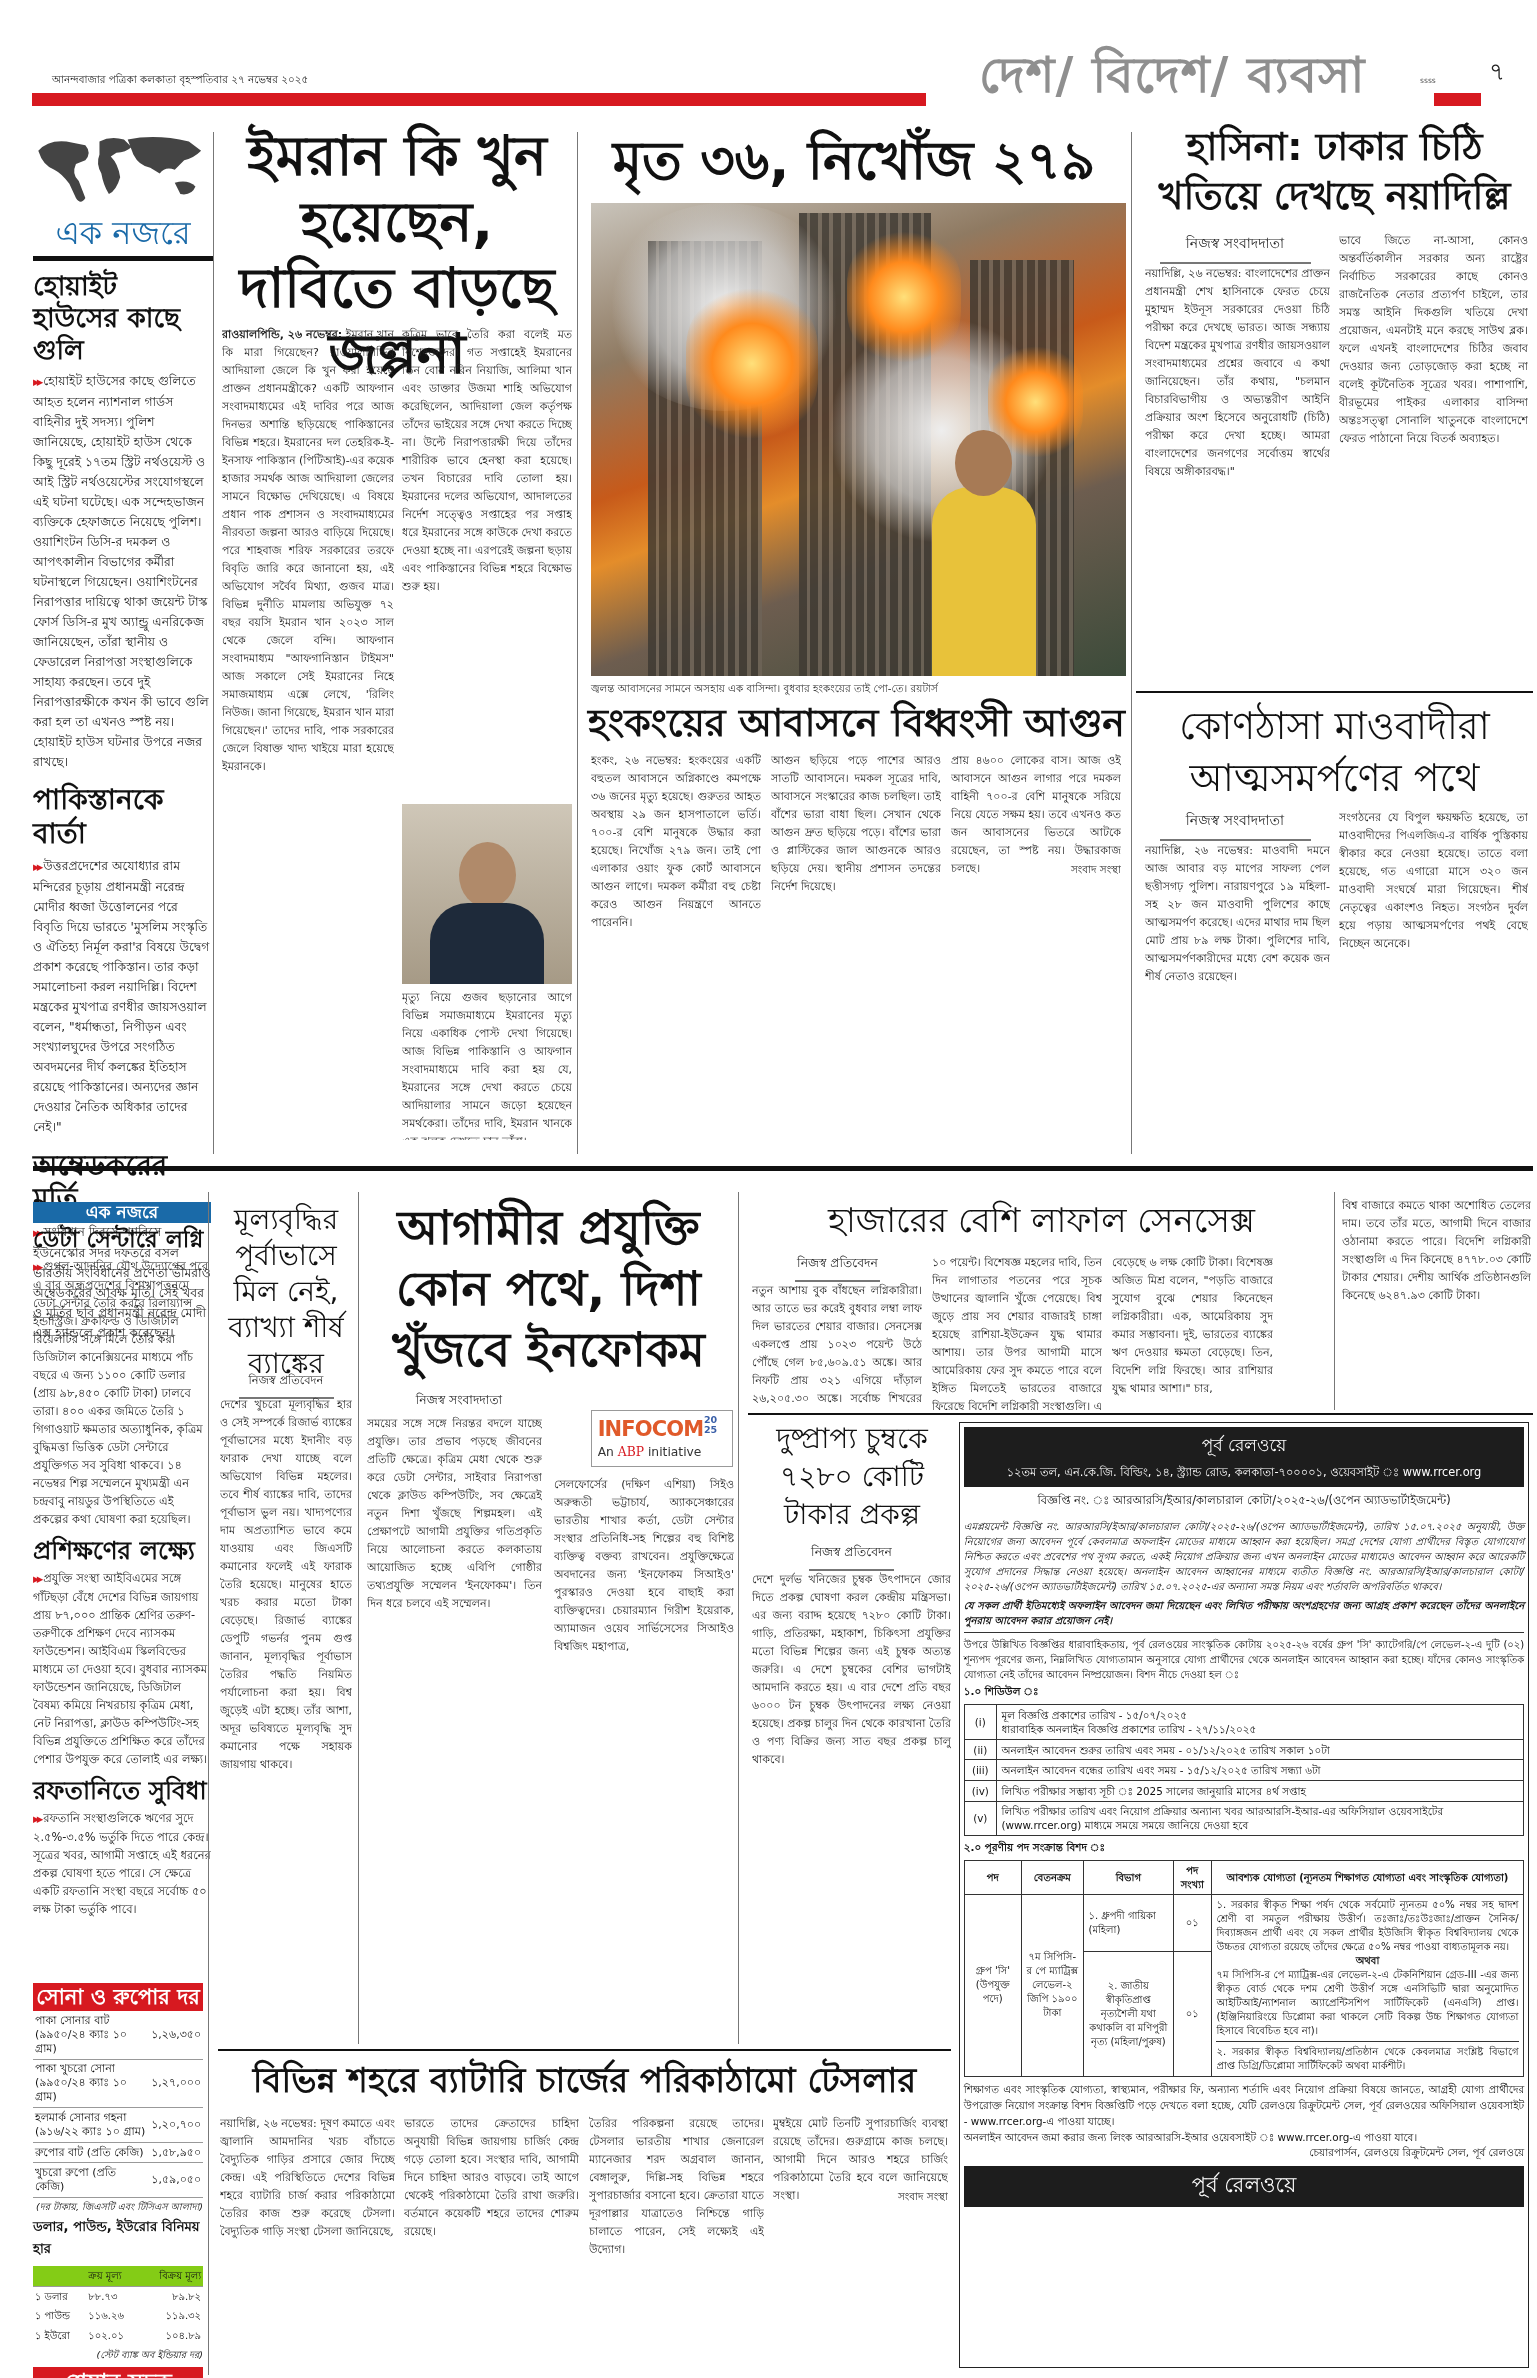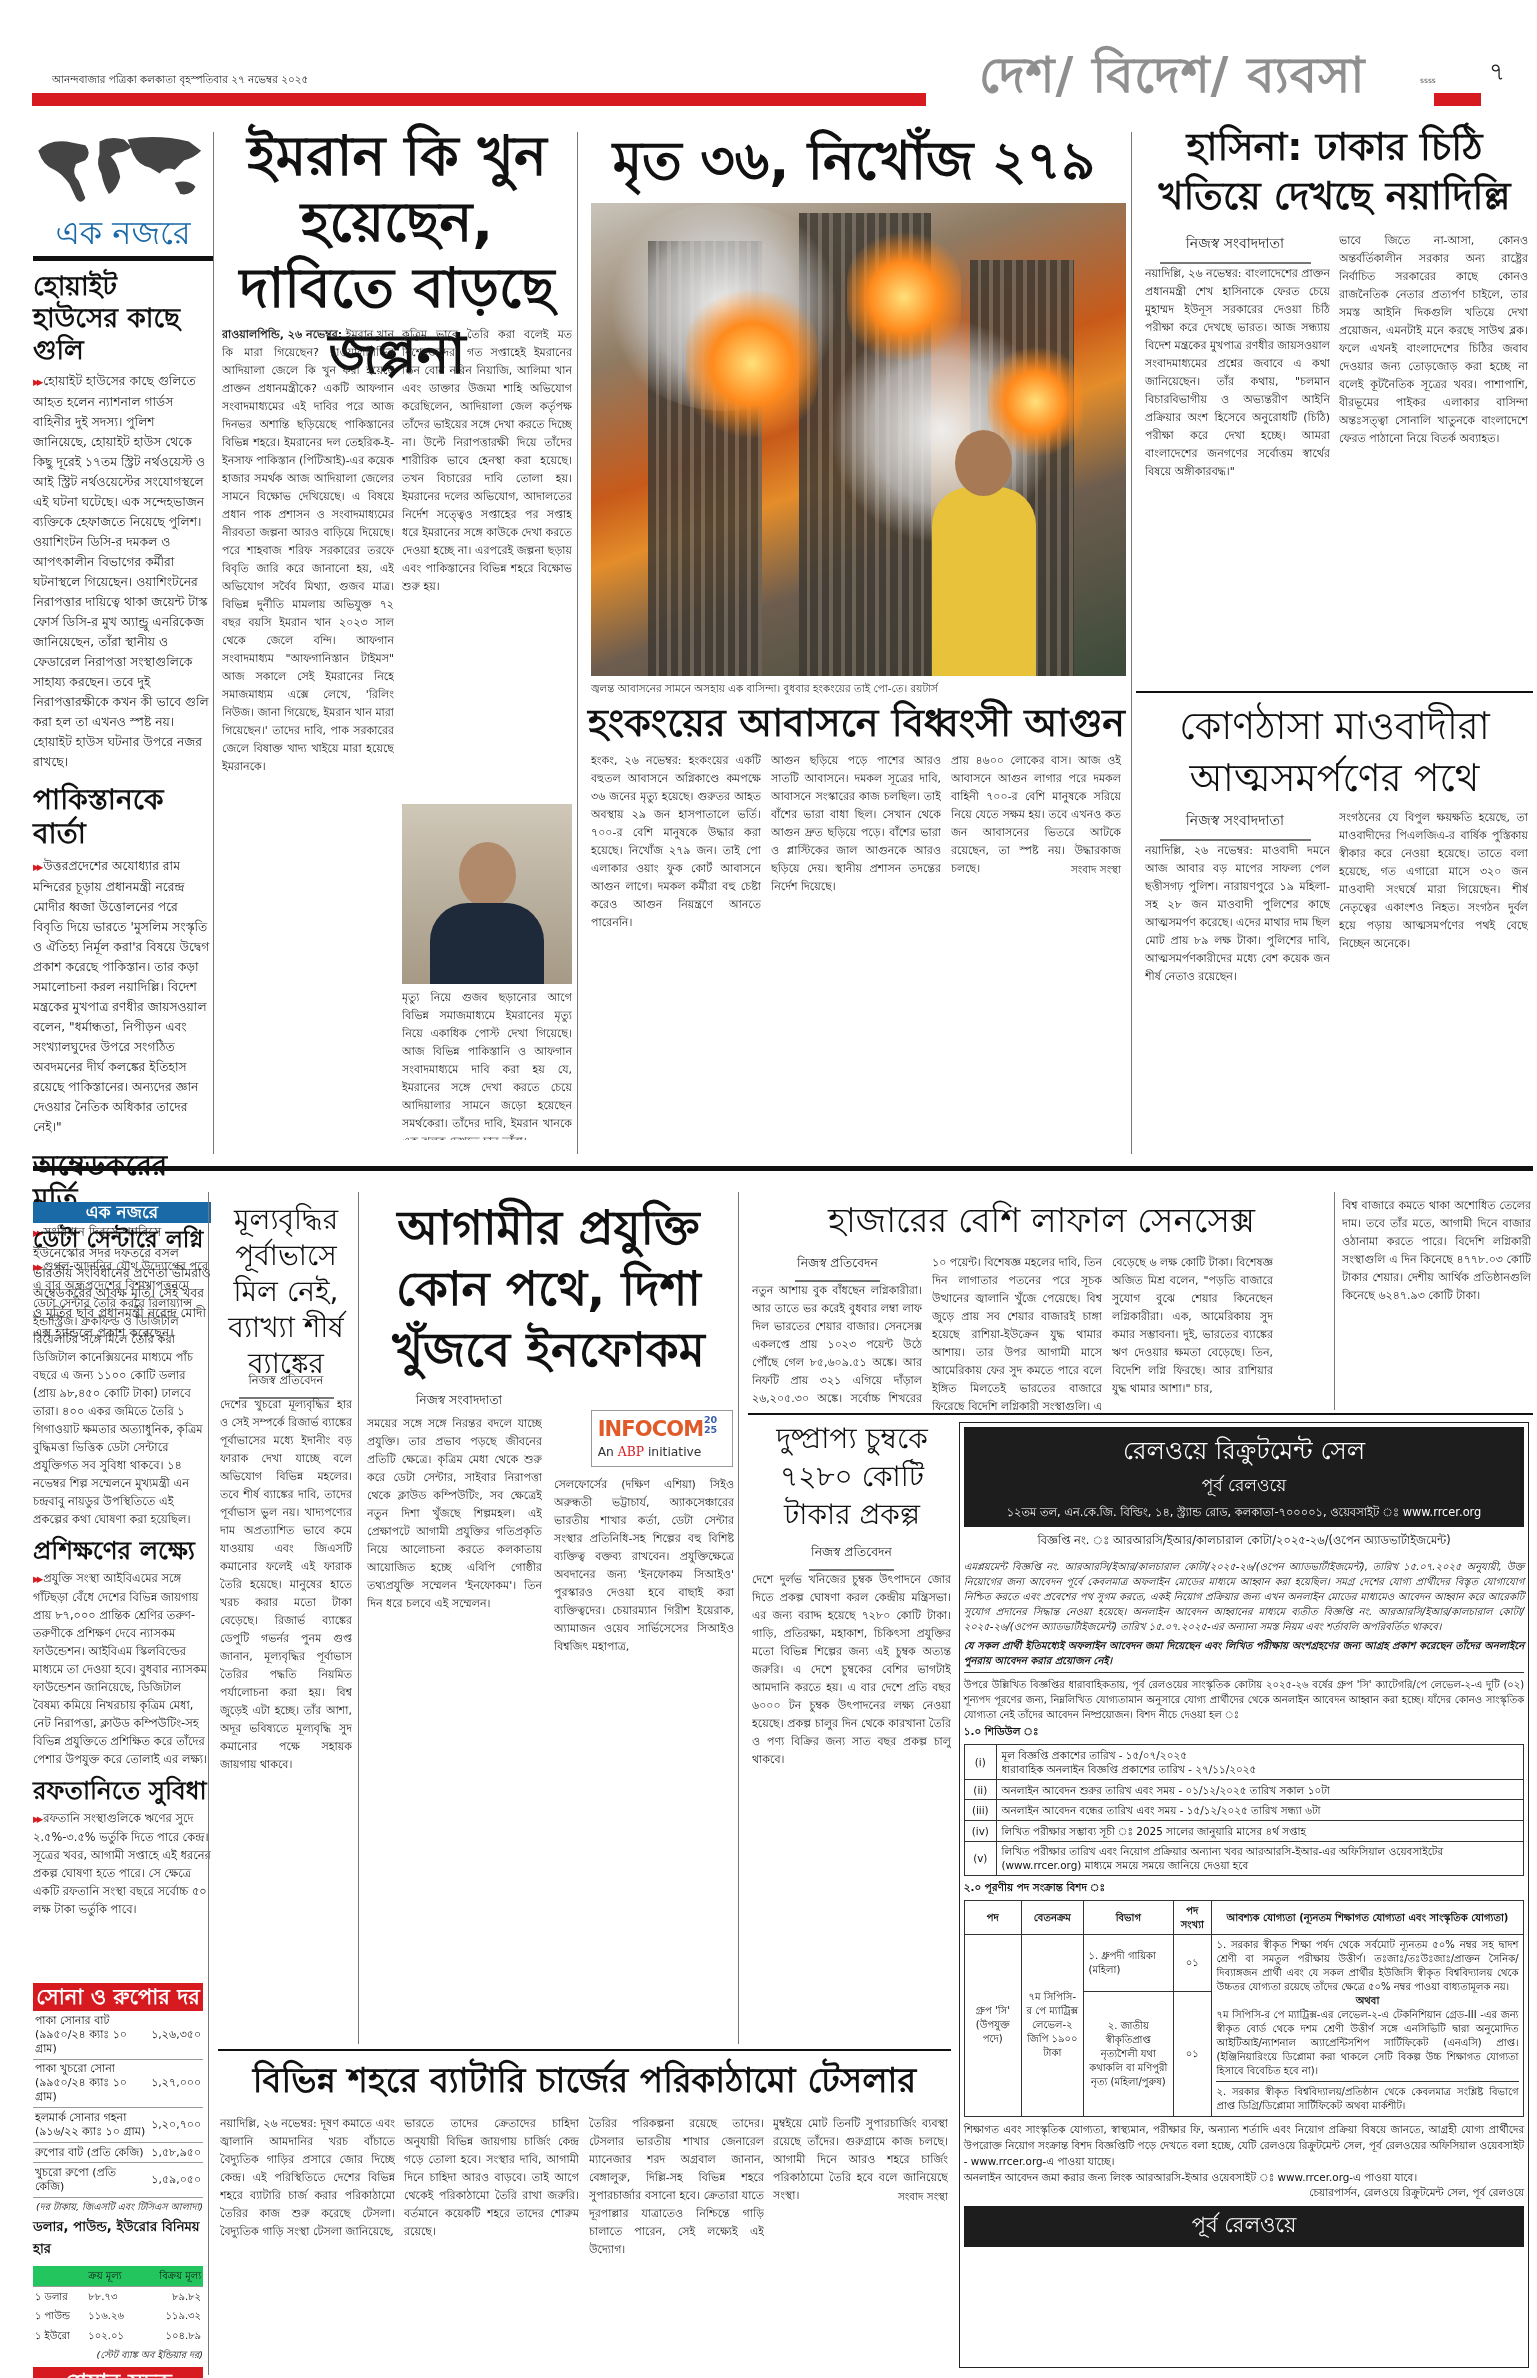--- a/index.html
+++ b/index.html
@@ -188,21 +188,21 @@
             <div></div>
           </td>
           <td style="text-align: right;">১,৫৯,০৫০</td>
         </tr>
       </tbody>
   </table>
   <div style="font-size:9.5px;font-style:italic;text-align:right;margin-top:1.9px">(দর টাকায়, জিএসটি এবং টিসিএস আলাদা)</div>
   <div style="font-size:13.2px;font-weight:bold;margin-top:1.9px">ডলার, পাউন্ড, ইউরোর বিনিময় হার</div>
   <table class="table-gold" style="margin-top:5.7px;font-size:10px">
     <thead>
-        <tr style="background:#22c55e">
+        <tr style="background:#84cc16">
       <td></td>
       <td>ক্রয় মূল্য</td>
       <td style="text-align:right">বিক্রয় মূল্য</td>
     </tr>
       </thead>
     <tbody id="fx-body">
         <tr>
           <td style="border-bottom: none;">১ ডলার</td>
           <td style="border-bottom: none;">৮৮.৭৩</td>
           <td style="text-align: right; border-bottom: none;">৮৯.৮২</td>
@@ -270,21 +270,20 @@
 
 <div class="abs headline" style="left:748px;top:1420px;width:208px;font-size:28px;line-height:38px;font-weight:normal">দুষ্প্রাপ্য চুম্বকে ৭২৮০ কোটি টাকার প্রকল্প</div>
 <div class="abs" style="left:757px;top:1543px;width:189px">
   <div class="byline" style="font-size:12.3px">নিজস্ব প্রতিবেদন</div>
   <div class="byline-rule" style="width:85px"></div>
 </div>
 <div class="col" style="left:752px;top:1571px;width:199px;height:468px"><span>দেশে দুর্লভ খনিজের চুম্বক উৎপাদনে জোর দিতে প্রকল্প ঘোষণা করল কেন্দ্রীয় মন্ত্রিসভা। এর জন্য বরাদ্দ হয়েছে ৭২৮০ কোটি টাকা। গাড়ি, প্রতিরক্ষা, মহাকাশ, চিকিৎসা প্রযুক্তির মতো বিভিন্ন শিল্পের জন্য এই চুম্বক অত্যন্ত জরুরি। এ দেশে চুম্বকের বেশির ভাগটাই আমদানি করতে হয়। এ বার দেশে প্রতি বছর ৬০০০ টন চুম্বক উৎপাদনের লক্ষ্য নেওয়া হয়েছে। প্রকল্প চালুর দিন থেকে কারখানা তৈরি ও পণ্য বিক্রির জন্য সাত বছর প্রকল্প চালু থাকবে।</span></div>
 
 <div class="abs ad-box" style="left:959px;top:1422px;width:570px;height:946px;padding:3.8px">
   <div class="ad-black" style="padding:5.7px 0 3.8px">
-    <div style="font-size:24.6px">রেলওয়ে রিক্রুটমেন্ট সেল</div>
     <div style="font-size:17px">পূর্ব রেলওয়ে</div>
     <div style="font-size:11.4px;font-weight:normal;margin-top:3.8px">১২তম তল, এন.কে.জি. বিল্ডিং, ১৪, স্ট্র্যান্ড রোড, কলকাতা-৭০০০০১, ওয়েবসাইট ঃ www.rrcer.org</div>
   </div>
   <div style="text-align:center;font-size:11.4px;padding:4.7px 0">বিজ্ঞপ্তি নং. ঃ আরআরসি/ইআর/কালচারাল কোটা/২০২৫-২৬/(ওপেন অ্যাডভার্টাইজমেন্ট)</div>
   <div style="font-size:10px;line-height:15px;font-style:italic;text-align:justify;margin-top:3.8px">এমপ্লয়মেন্ট বিজ্ঞপ্তি নং. আরআরসি/ইআর/কালচারাল কোটা/২০২৫-২৬/(ওপেন অ্যাডভার্টাইজমেন্ট), তারিখ ১৫.০৭.২০২৫ অনুযায়ী, উক্ত নিয়োগের জন্য আবেদন পূর্বে কেবলমাত্র অফলাইন মোডের মাধ্যমে আহ্বান করা হয়েছিল। সমগ্র দেশের যোগ্য প্রার্থীদের বিস্তৃত যোগাযোগ নিশ্চিত করতে এবং প্রবেশের পথ সুগম করতে, একই নিয়োগ প্রক্রিয়ার জন্য এখন অনলাইন মোডের মাধ্যমেও আবেদন আহ্বান করে আরেকটি সুযোগ প্রদানের সিদ্ধান্ত নেওয়া হয়েছে। অনলাইন আবেদন আহ্বানের মাধ্যমে ব্যতীত বিজ্ঞপ্তি নং. আরআরসি/ইআর/কালচারাল কোটা/২০২৫-২৬/(ওপেন অ্যাডভার্টাইজমেন্ট) তারিখ ১৫.০৭.২০২৫-এর অন্যান্য সমস্ত নিয়ম এবং শর্তাবলি অপরিবর্তিত থাকবে।</div>
   <div style="font-size:10px;line-height:15px;font-weight:bold;font-style:italic;text-align:justify;margin-top:3.8px;border-bottom:0.9px solid #333;padding-bottom:3.8px">যে সকল প্রার্থী ইতিমধ্যেই অফলাইন আবেদন জমা দিয়েছেন এবং লিখিত পরীক্ষায় অংশগ্রহণের জন্য আগ্রহ প্রকাশ করেছেন তাঁদের অনলাইনে পুনরায় আবেদন করার প্রয়োজন নেই।</div>
   <div style="font-size:10px;line-height:15px;text-align:justify;margin-top:3.8px">উপরে উল্লিখিত বিজ্ঞপ্তির ধারাবাহিকতায়, পূর্ব রেলওয়ের সাংস্কৃতিক কোটায় ২০২৫-২৬ বর্ষের গ্রুপ 'সি' ক্যাটেগরি/পে লেভেল-২-এ দুটি (০২) শূন্যপদ পূরণের জন্য, নিম্নলিখিত যোগ্যতামান অনুসারে যোগ্য প্রার্থীদের থেকে অনলাইন আবেদন আহ্বান করা হচ্ছে। যাঁদের কোনও সাংস্কৃতিক যোগ্যতা নেই তাঁদের আবেদন নিষ্প্রয়োজন। বিশদ নীচে দেওয়া হল ঃ</div>
   <div style="font-size:10.4px;font-weight:bold;margin-top:2.8px">১.০ শিডিউল ঃ</div>
   <table class="ad-table" style="margin-top:2.8px">
       <tbody id="schedule-body">

